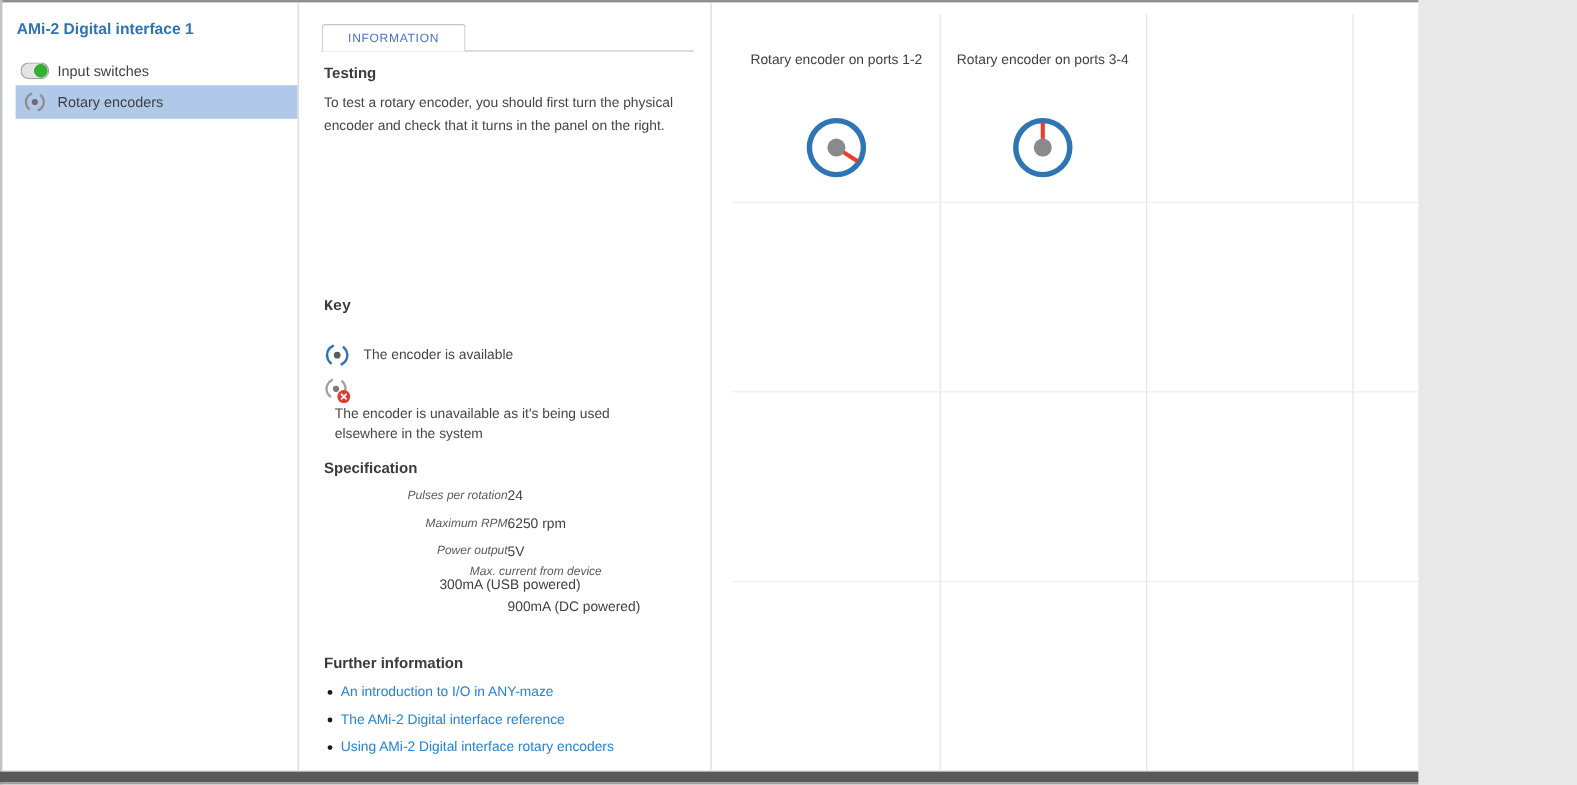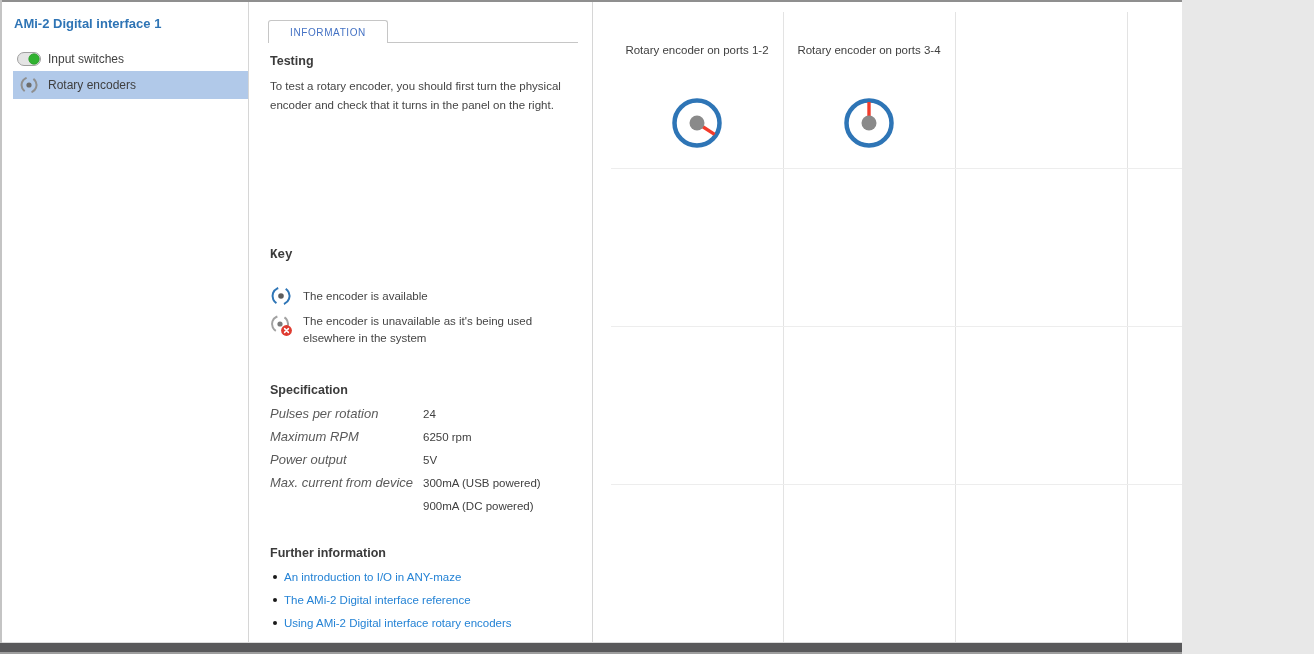--- a/index.html
+++ b/index.html
@@ -38,21 +38,21 @@
 
   .h1 { font-size:12.5px; font-weight:bold; color:#3b3b3b; }
   .body-p { width:314px; font-size:11.5px; line-height:19.4px; color:#454545; }
 
   .key-row { display:flex; }
   .key-ic { width:24px; height:24px; flex:0 0 auto; }
   .key-txt { margin-left:10px; font-size:11.5px; line-height:17px; color:#454545; width:270px; }
   .key-row.one { align-items:center; }
 
   .spec-row { left:270px; width:310px; height:23px; display:flex; align-items:center; }
-  .spec-l { width:153px; font-size:13px; font-style:italic; color:#5a5a5a; flex:0 0 auto; }
+  .spec-l { width:153px; font-size:10px; font-style:italic; color:#5a5a5a; flex:0 0 auto;text-align:right; }
   .spec-v { font-size:11.5px; color:#404040; }
 
   .link-row { left:270px; width:310px; height:16px; display:flex; align-items:center; }
   .bullet { width:4px; height:4px; border-radius:50%; background:#1a1a1a; margin:0 7px 0 3px; flex:0 0 auto; }
   .link { font-size:11.5px; color:#2583d5; cursor:pointer; }
 
   
   .vline { width:1px; background:#e3e3e3; top:12px; height:630px; }
   .hline { height:1px; background:#ededed; left:611px; width:688px; }
   .enc-cell { top:12px; width:172px; height:156px; }
@@ -99,21 +99,21 @@
   <div class="abs key-row one" style="left:269px; top:284px;">
     <span class="key-ic">
       <svg width="24" height="24" viewBox="0 0 24 24">
         <circle cx="12" cy="12" r="8.5" fill="none" stroke="#2e75b6" stroke-width="2" stroke-dasharray="19 7.7" stroke-dashoffset="5" transform="rotate(-25 12 12)"></circle>
         <circle cx="12" cy="12" r="2.8" fill="#5d5d5d"></circle>
       </svg>
     </span>
     <span class="key-txt">The encoder is available</span>
   </div>
 
-  <div class="abs key-row" style="left:269px; top:313px;">
+  <div class="abs key-row" style="left:269px; top:313px;flex-direction:column;">
     <span class="key-ic">
       <svg width="24" height="24" viewBox="0 0 24 24">
         <circle cx="11" cy="11" r="8" fill="none" stroke="#a2a2a2" stroke-width="2" stroke-dasharray="18 7.3" stroke-dashoffset="5" transform="rotate(-25 11 11)"></circle>
         <circle cx="11" cy="11" r="2.6" fill="#7a7a7a"></circle>
         <circle cx="17.5" cy="17.5" r="5.4" fill="#df3b30"></circle>
         <path d="M15.6 15.6 L19.4 19.4 M19.4 15.6 L15.6 19.4" stroke="#ffffff" stroke-width="1.5" stroke-linecap="round"></path>
       </svg>
     </span>
     <span class="key-txt">The encoder is unavailable as it's being used elsewhere in the system</span>
   </div>
@@ -125,21 +125,21 @@
     <span class="spec-v">24</span>
   </div>
   <div class="abs spec-row" style="top:425px;">
     <span class="spec-l">Maximum RPM</span>
     <span class="spec-v">6250 rpm</span>
   </div>
   <div class="abs spec-row" style="top:448px;">
     <span class="spec-l">Power output</span>
     <span class="spec-v">5V</span>
   </div>
-  <div class="abs spec-row" style="top:471px;">
+  <div class="abs spec-row" style="top:471px;flex-direction:column;">
     <span class="spec-l">Max. current from device</span>
     <span class="spec-v">300mA (USB powered)</span>
   </div>
   <div class="abs spec-row" style="top:494px;">
     <span class="spec-l"></span>
     <span class="spec-v">900mA (DC powered)</span>
   </div>
 
   <div class="abs h1" style="left:270px; top:546px;">Further information</div>
 

